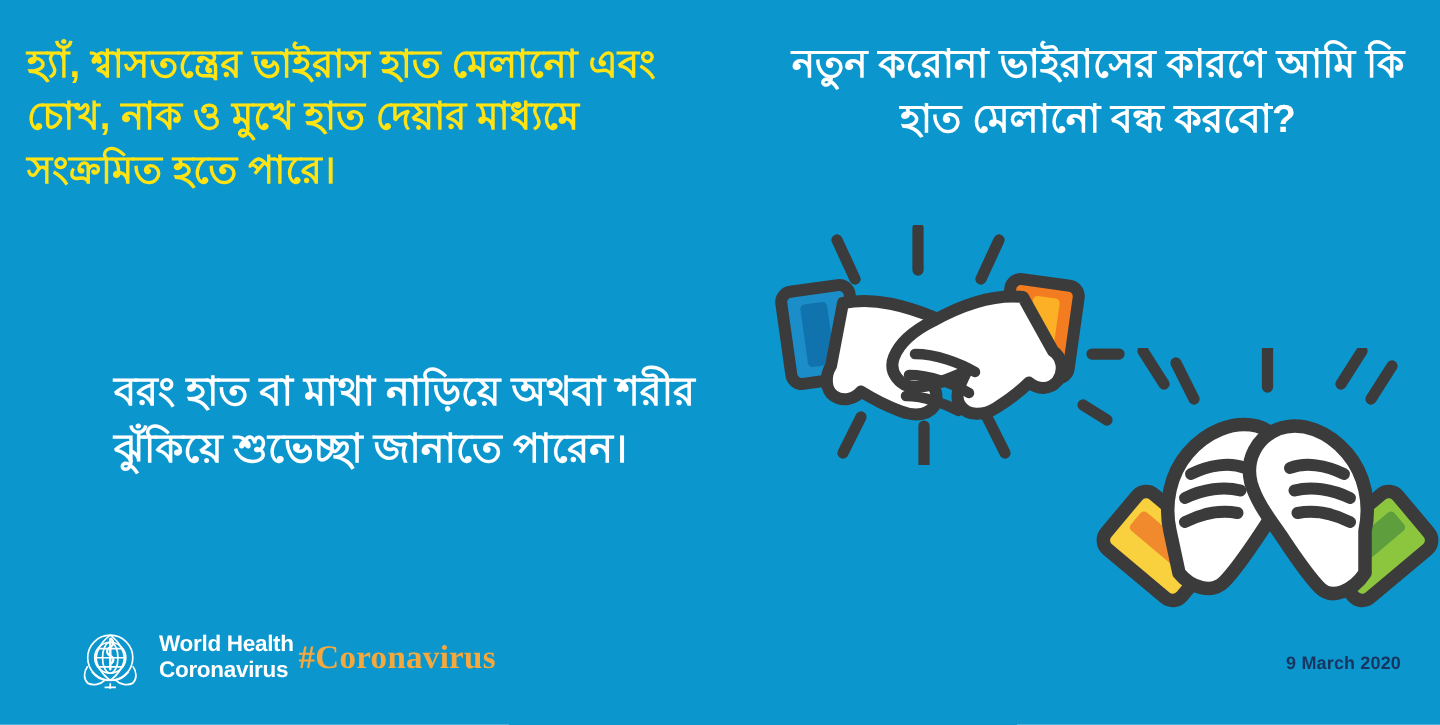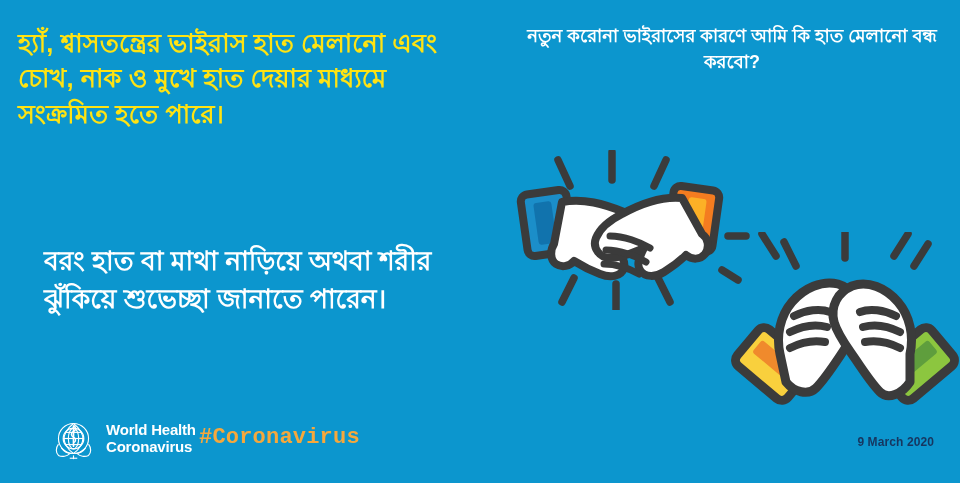--- a/index.html
+++ b/index.html
@@ -36,40 +36,40 @@
     color: #ffe312;
     font-family: "Liberation Sans", sans-serif;
     font-size: 25.5px;
     font-weight: 700;
     line-height: 1.39;
     letter-spacing: 0.1px;
     text-align: left;
   }
   .advice-text {
     position: absolute;
-    left: 44px;
+    left: 76px;
     top: 243px;
     width: 450px;
     color: #ffffff;
     font-family: "Liberation Sans", sans-serif;
     font-size: 26.5px;
     font-weight: 700;
     line-height: 1.42;
     text-align: left;
   }
 
   
   .question-text {
     position: absolute;
     left: 512px;
     top: 24px;
     width: 440px;
     color: #ffffff;
     font-family: "Liberation Sans", sans-serif;
-    font-size: 18px;
+    font-size: 26px;
     font-weight: 700;
     line-height: 1.42;
     text-align: center;
   }
 
   
   .illus {
     position: absolute;
   }
   #handshake-illustration {
@@ -121,21 +121,21 @@
     letter-spacing: -0.2px;
     white-space: nowrap;
   }
   #hashtags {
     position: absolute;
     left: 199px;
     top: 27px;
     display: flex;
     gap: 9px;
     color: #f5a83c;
-    font-family: Liberation Mono, monospace;
+    font-family: Liberation Serif, serif;
     font-weight: 700;
     font-size: 22px;
     letter-spacing: 0.2px;
     text-align: center;
   }
   #date-stamp {
     position: absolute;
     right: 26px;
     top: 37px;
     color: #17365f;

